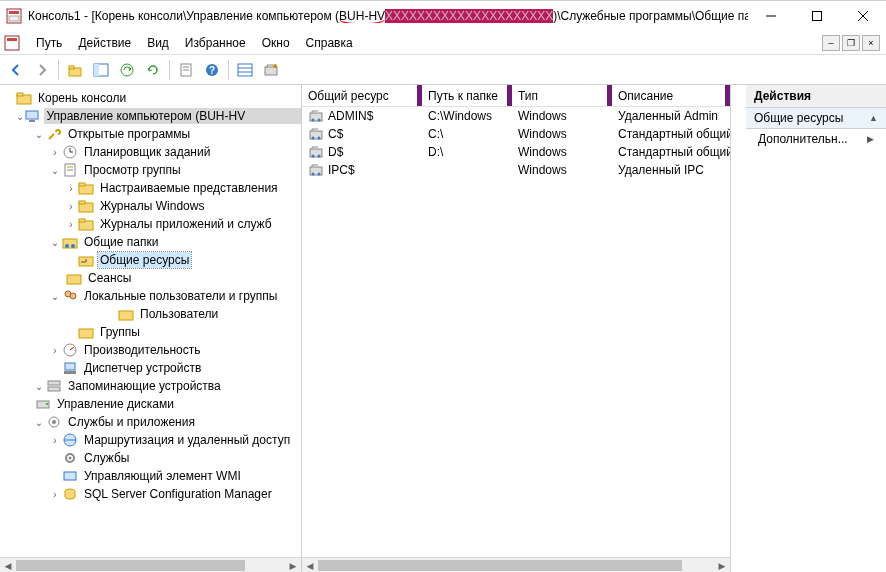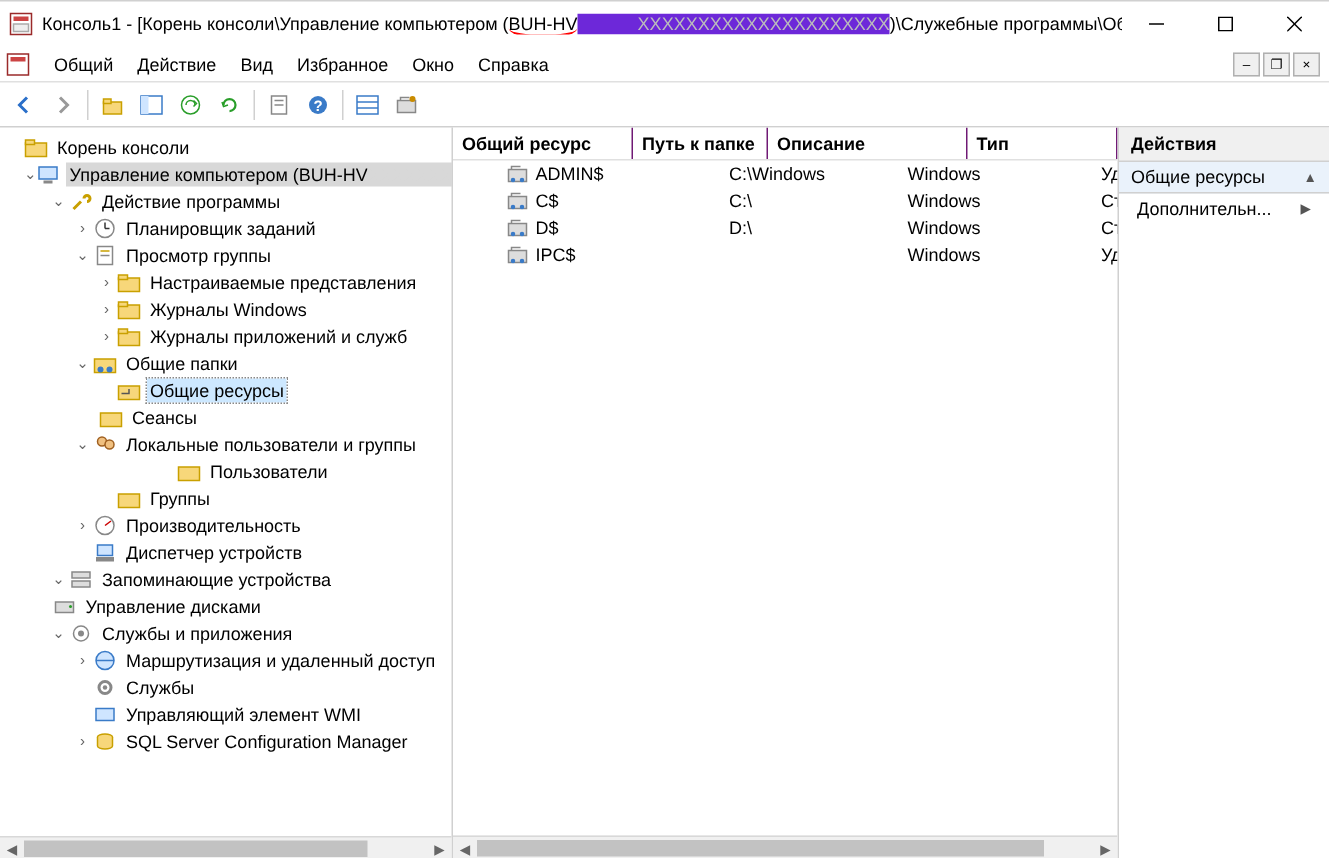--- a/index.html
+++ b/index.html
@@ -36,33 +36,33 @@
   .tbtn {
     width:24px; height:24px; display:flex; align-items:center; justify-content:center;
     border:1px solid transparent;
   }
   .tsep { width:1px; height:20px; background:#d0d0d0; margin:0 2px; }
   .content {
     display:flex; height: calc(572px - 30px - 24px - 30px);
   }
   .pane-tree { width:302px; border-right:1px solid #d0d0d0; overflow:auto; position:relative;}
   .pane-list { flex:1; border-right:1px solid #d0d0d0; overflow:auto; position:relative;}
-  .pane-actions { width:140px; overflow:auto; }
+  .pane-actions { width:140px; overflow:auto;margin-left:15px; }
   .tree { padding:4px 0; }
   .tree-row { display:flex; align-items:center; height:18px; white-space:nowrap; padding-right:4px;}
   .tree-row.selected .lbl { background:#cde8ff; outline:1px dotted #888; }
   .tree-row.hl .lbl { background:#d8d8d8; }
   .expander { width:14px; display:inline-flex; justify-content:center; color:#666; font-size:10px; user-select:none;}
   .ticon { width:16px; height:16px; margin-right:4px; display:inline-flex; align-items:center; justify-content:center; flex-shrink:0;}
   .lbl { padding:1px 2px; }
   .list-head { display:flex; border-bottom:1px solid #e0e0e0; height:22px; align-items:center; background:#fff;}
-  .lh { padding:0 6px; font-size:12px; border-right:1px solid #701a75; height:100%; display:flex; align-items:center;font-weight:bold;}
+  .lh { padding:0 6px; font-size:12px; border-right:5px solid #701a75; height:100%; display:flex; align-items:center;}
   .list-body { }
   .list-row { display:flex; height:18px; align-items:center; }
-  .lc { padding:0 6px; overflow:hidden; text-overflow:ellipsis; white-space:nowrap; font-size:12px; display:flex; align-items:center;margin-left:29px;}
+  .lc { padding:0 6px; overflow:hidden; text-overflow:ellipsis; white-space:nowrap; font-size:12px; display:flex; align-items:center;}
   .action-head { background:#f0f0f0; border-bottom:1px solid #d0d0d0; padding:4px 8px; font-weight:bold; font-size:12px;}
   .action-sec { background:#eaf2fb; padding:3px 8px; border-bottom:1px solid #d0d0d0; display:flex; justify-content:space-between; align-items:center; font-size:12px;}
   .action-item { padding:3px 12px; display:flex; align-items:center; gap:4px;}
   .carets { font-size:9px; color:#555; }
   svg { display:block; }
   .redund { border-bottom: 2px solid red; border-radius:0 0 40% 40%;}
   .scroll-h { height:16px; background:#f0f0f0; border-top:1px solid #d8d8d8; display:flex; position:absolute; bottom:0; left:0; right:0;}
   .scroll-h .arrow { width:16px; display:flex; align-items:center; justify-content:center; color:#666; font-size:9px;}
   .scroll-h .track { flex:1; position:relative;}
   .scroll-h .thumb { position:absolute; top:2px; bottom:2px; background:#c2c2c2; }
@@ -72,21 +72,21 @@
 
 <div class="titlebar">
   <span class="app-icon">
     <svg width="16" height="16">
         <rect x="1" y="1" width="14" height="14" fill="#fff" stroke="#9a2a2a"></rect>
         <rect x="3" y="3" width="10" height="3" fill="#c44"></rect>
         <rect x="3" y="8" width="10" height="5" fill="#eee" stroke="#aaa"></rect>
       </svg>
   </span>
   <span class="title">
-    <span>Консоль1 - [Корень консоли\Управление компьютером (</span><span class="redund">BUH-HV</span><span style="background:#6d28d9;color:#bcbcbc;padding-left:40px;">XXXXXXXXXXXXXXXXXXXXX</span><span>)\Служебные программы\Общие пап...</span>
+    <span>Консоль1 - [Корень консоли\Управление компьютером (</span><span class="redund">BUH-HV</span><span style="background:#be185d;color:#bcbcbc;">XXXXXXXXXXXXXXXXXXXXX</span><span>)\Служебные программы\Общие пап...</span>
   </span>
   <div class="winbtns">
     <div class="winbtn">
         <svg width="10" height="10">
           <line x1="0" y1="5" x2="10" y2="5" stroke="#000"></line>
         </svg>
       </div>
     <div class="winbtn">
         <svg width="10" height="10">
           <rect x="0.5" y="0.5" width="9" height="9" fill="none" stroke="#000"></rect>
@@ -101,21 +101,21 @@
   </div>
 </div>
 
 <div class="menubar">
   <span class="app-icon">
     <svg width="16" height="16">
         <rect x="1" y="1" width="14" height="14" fill="#fff" stroke="#9a2a2a"></rect>
         <rect x="3" y="3" width="10" height="3" fill="#c44"></rect>
       </svg>
   </span>
-  <div class="menuitem">Общий</div>
+  <div class="menuitem">Путь</div>
   <div class="menuitem">Действие</div>
   <div class="menuitem">Вид</div>
   <div class="menuitem">Избранное</div>
   <div class="menuitem">Окно</div>
   <div class="menuitem">Справка</div>
   <div class="sub-winbtns">
     <div class="sub-winbtn">–</div>
     <div class="sub-winbtn">❐</div>
     <div class="sub-winbtn">×</div>
   </div>
@@ -213,21 +213,21 @@
           </span>
         <span class="lbl"><span>Управление компьютером (BUH-HV</span><span style="background:#d8d8d8;color:#d8d8d8">XXXXXXX</span></span>
       </div>
       <div class="tree-row" style="padding-left:32px">
         <span class="expander">⌄</span>
         <span class="ticon">
             <svg width="16" height="16">
               <path d="M3 13 L8 8 M10 6 A2 2 0 1 1 12 8" stroke="#c9a000" fill="none" stroke-width="2"></path>
             </svg>
           </span>
-        <span class="lbl">Действие программы</span>
+        <span class="lbl">Открытые программы</span>
       </div>
       <div class="tree-row" style="padding-left:48px">
         <span class="expander">›</span>
         <span class="ticon">
             <svg width="16" height="16">
               <circle cx="8" cy="8" r="6" fill="#fff" stroke="#888"></circle>
               <line x1="8" y1="8" x2="8" y2="4" stroke="#333"></line>
               <line x1="8" y1="8" x2="11" y2="8" stroke="#333"></line>
             </svg>
           </span>
@@ -428,22 +428,22 @@
           <div class="thumb" style="left:0; width:85%"></div>
         </div>
       <div class="arrow">▶</div>
     </div>
   </div>
 
   <div class="pane-list">
     <div class="list-head">
       <div class="lh" style="width:120px">Общий ресурс</div>
       <div class="lh" style="width:90px">Путь к папке</div>
+      <div class="lh" style="width:100px">Тип</div>
       <div class="lh" style="flex:1">Описание</div>
-      <div class="lh" style="width:100px">Тип</div>
     </div>
     <div class="list-body" id="list-body">
         <div class="list-row">
           <div class="lc" style="width:120px"><span class="ticon">
               <svg width="16" height="16">
                 <rect x="2" y="5" width="12" height="8" fill="#ddd" stroke="#888"></rect>
                 <path d="M4 5 L4 3 L10 3" fill="none" stroke="#888"></path>
                 <circle cx="5" cy="12" r="1.5" fill="#3a7bc8"></circle>
                 <circle cx="11" cy="12" r="1.5" fill="#3a7bc8"></circle>
               </svg>

